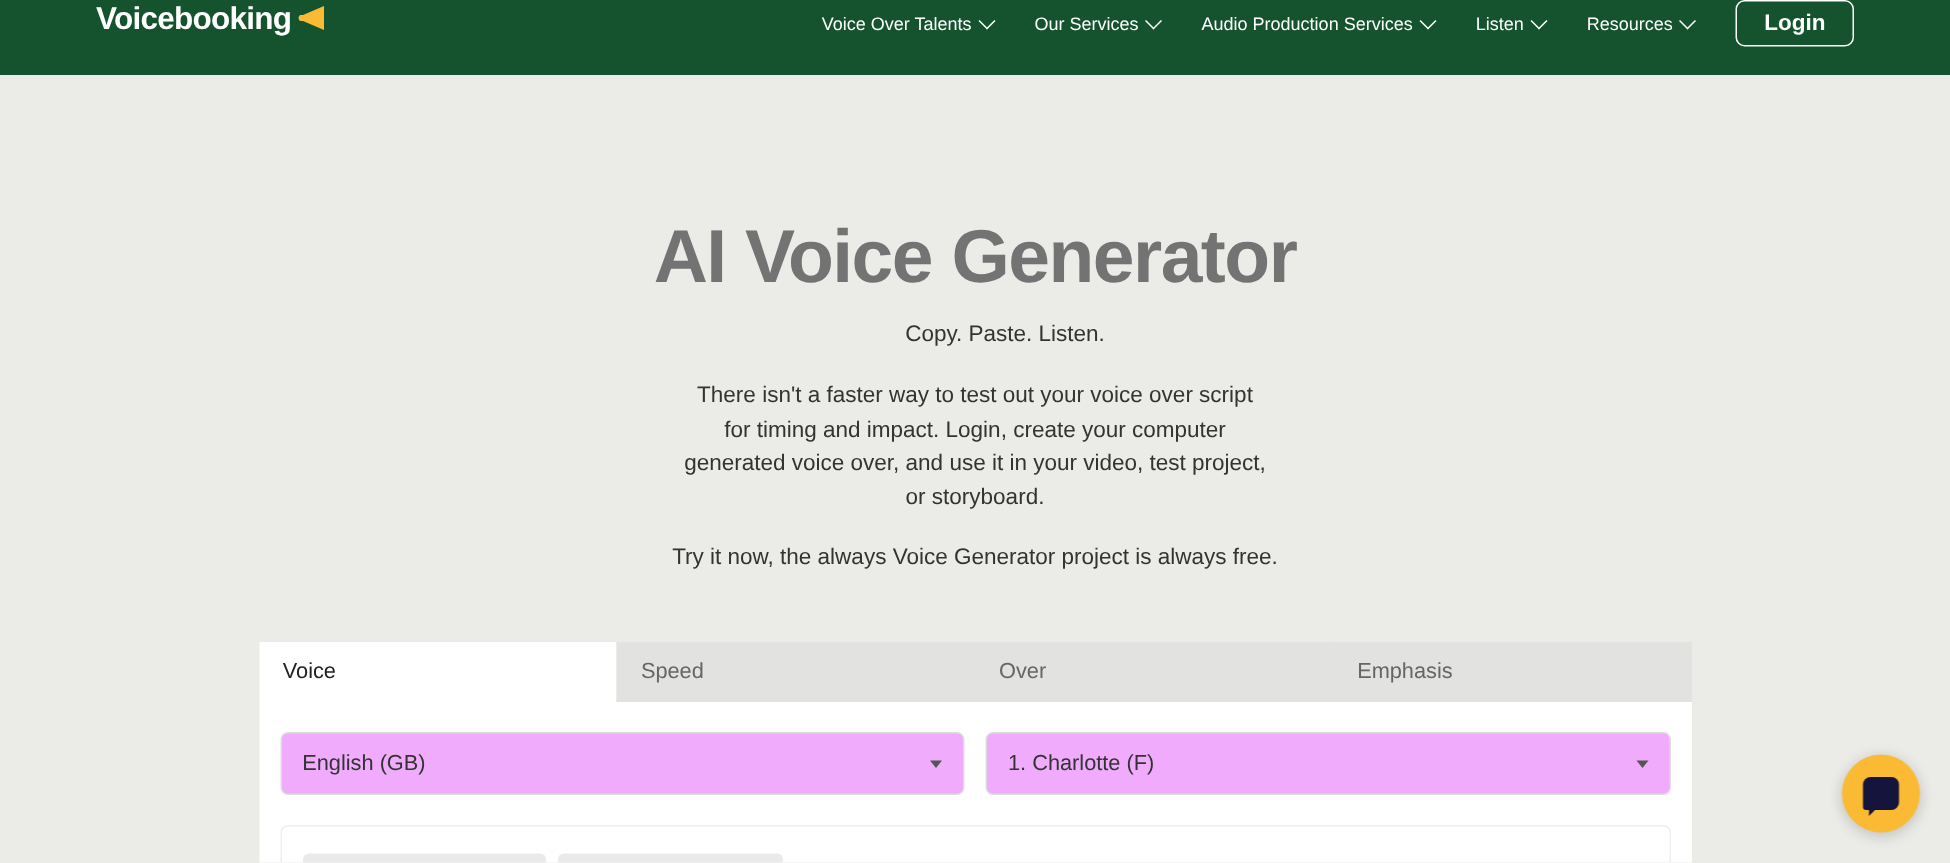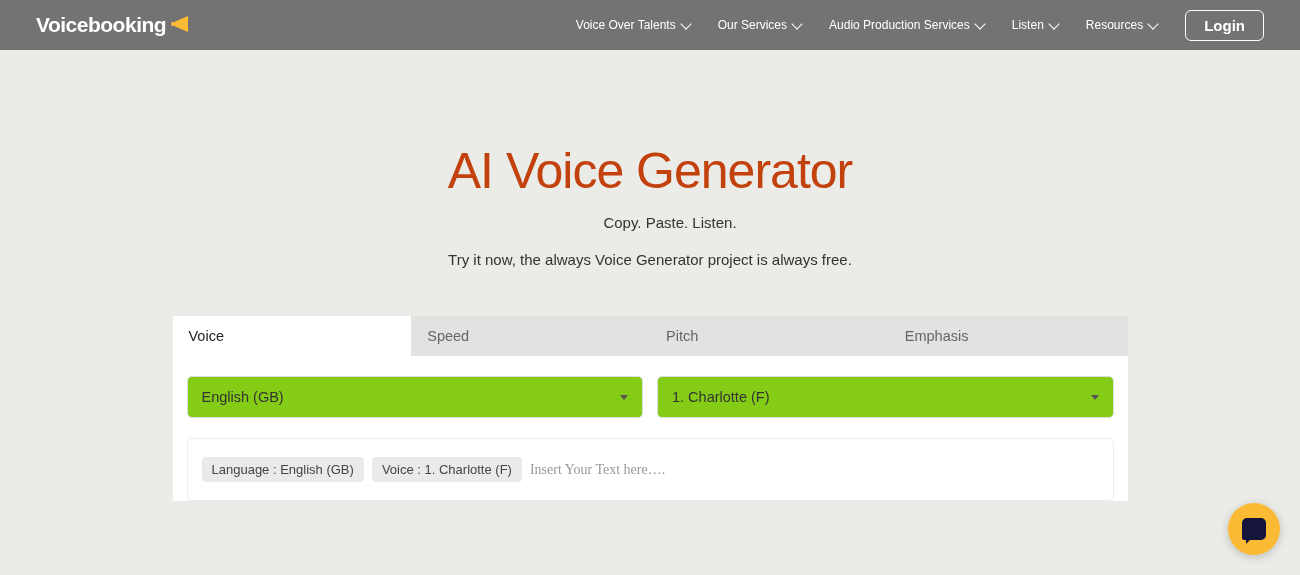--- a/index.html
+++ b/index.html
@@ -1,41 +1,41 @@
 <!DOCTYPE html>
 <html><head>
 <meta charset="utf-8">
 <style>
   * { margin: 0; padding: 0; box-sizing: border-box; }
   body { font-family: -apple-system, BlinkMacSystemFont, 'Segoe UI', Arial, sans-serif; background: #ebebe8; width: 1300px; height: 575px; overflow: hidden; }
   
-  .header { background: #737373; height: 50px; display: flex; align-items: center; padding: 0 36px; justify-content: space-between; }
+  .header { background: #14532d; height: 50px; display: flex; align-items: flex-start; padding: 0 64px; justify-content: space-between; }
   .logo { display: flex; align-items: center; gap: 4px; }
   .logo-text { color: #fff; font-size: 21px; font-weight: 700; letter-spacing: -0.5px; }
   .logo-icon { display: inline-flex; }
   
   .nav { display: flex; align-items: center; gap: 28px; }
   .nav-item { color: #fff; font-size: 12px; font-weight: 500; display: flex; align-items: center; gap: 6px; cursor: pointer; }
   .chevron { width: 8px; height: 8px; border-right: 1.5px solid #fff; border-bottom: 1.5px solid #fff; transform: rotate(45deg); margin-top: -3px; }
   .login-btn { border: 1.5px solid #fff; color: #fff; background: transparent; padding: 6px 18px; border-radius: 6px; font-size: 15px; font-weight: 600; cursor: pointer; }
   
   .hero { text-align: center; padding-top: 92px; }
-  .hero h1 { color: #c2410c; font-size: 50px; font-weight: 400; letter-spacing: -1px; }
+  .hero h1 { color: #737373; font-size: 50px; font-weight: 700; letter-spacing: -1px; }
   .tagline { color: #333; font-size: 15px; margin-top: 14px; padding-left: 40px; }
   .desc { color: #333; font-size: 15px; line-height: 1.5; max-width: 390px; margin: 22px auto 0; }
   .try-text { color: #333; font-size: 15px; margin-top: 20px; }
   
   .tool { width: 955px; margin: 48px auto 0; }
   .tabs { display: flex; }
   .tab { flex: 1; padding: 12px 16px; font-size: 14.5px; color: #666; background: #e2e2e0; cursor: pointer; text-align: left; }
   .tab.active { background: #fff; color: #222; font-weight: 500; }
   
   .panel { background: #fff; padding: 20px 14px 0; }
   .selects { display: flex; gap: 14px; }
-  .select { flex: 1; border: 1px solid #ddd; border-radius: 5px; padding: 12px 14px; font-size: 14.5px; color: #333; background: #84cc16; display: flex; align-items: center; justify-content: space-between; cursor: pointer; }
+  .select { flex: 1; border: 1px solid #ddd; border-radius: 5px; padding: 12px 14px; font-size: 14.5px; color: #333; background: #f0abfc; display: flex; align-items: center; justify-content: space-between; cursor: pointer; }
   .select-caret { width: 0; height: 0; border-left: 4px solid transparent; border-right: 4px solid transparent; border-top: 5px solid #555; }
   
   .editor-wrap { margin-top: 20px; border: 1px solid #eee; border-radius: 5px; padding: 18px 14px; display: flex; align-items: center; gap: 8px; flex-wrap: wrap; }
   .badge { background: #eaeaea; color: #444; font-size: 13px; padding: 5px 10px; border-radius: 4px; white-space: nowrap; }
   .placeholder { color: #999; font-size: 14px; font-family: Georgia, serif; font-style: normal; }
   
   .chat-btn { position: fixed; bottom: 20px; right: 20px; width: 52px; height: 52px; background: #fbba33; border-radius: 50%; display: flex; align-items: center; justify-content: center; cursor: pointer; box-shadow: 0 2px 10px rgba(0,0,0,0.2); }
   .chat-icon { width: 24px; height: 22px; background: #14143c; border-radius: 5px 5px 5px 2px; position: relative; }
   .chat-icon::after { content: ''; position: absolute; bottom: -4px; left: 4px; width: 0; height: 0; border-top: 6px solid #14143c; border-right: 6px solid transparent; }
 </style>
@@ -72,28 +72,29 @@
         <span>Resources</span>
         <span class="chevron"></span>
       </div>
     <button class="login-btn">Login</button>
   </div>
 </div>
 
 <div class="hero">
   <h1>AI Voice Generator</h1>
   <p class="tagline">Copy. Paste. Listen.</p>
+  <p class="desc">There isn't a faster way to test out your voice over script for timing and impact. Login, create your computer generated voice over, and use it in your video, test project, or storyboard.</p>
   <p class="try-text">Try it now, the always Voice Generator project is always free.</p>
 </div>
 
 <div class="tool">
   <div class="tabs">
     <div class="tab active">Voice</div>
     <div class="tab">Speed</div>
-    <div class="tab">Pitch</div>
+    <div class="tab">Over</div>
     <div class="tab">Emphasis</div>
   </div>
   <div class="panel">
     <div class="selects">
       <div class="select">
         <span>English (GB)</span>
         <span class="select-caret"></span>
       </div>
       <div class="select">
         <span>1. Charlotte (F)</span>

